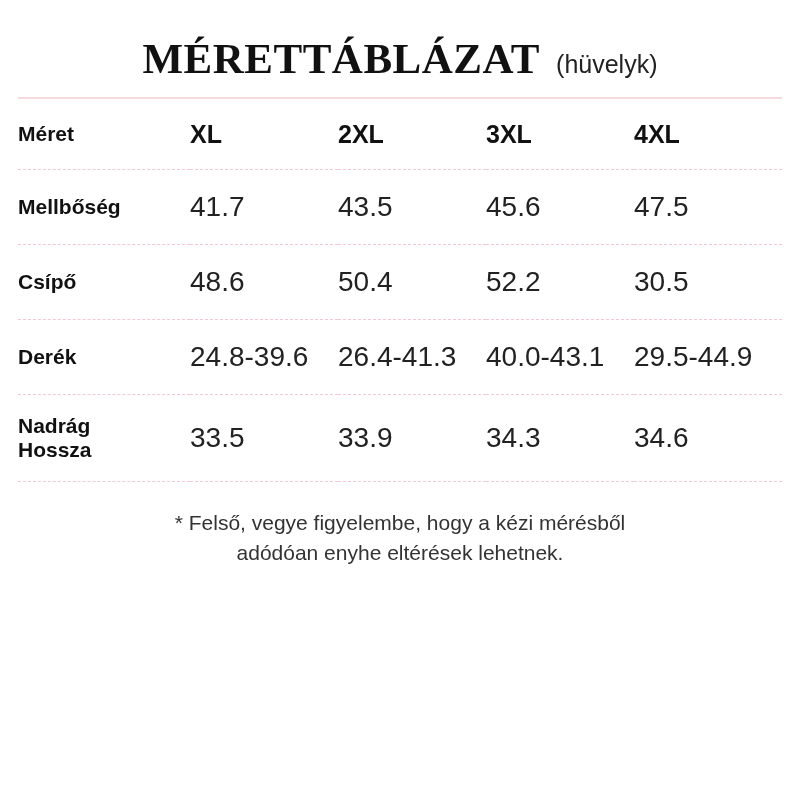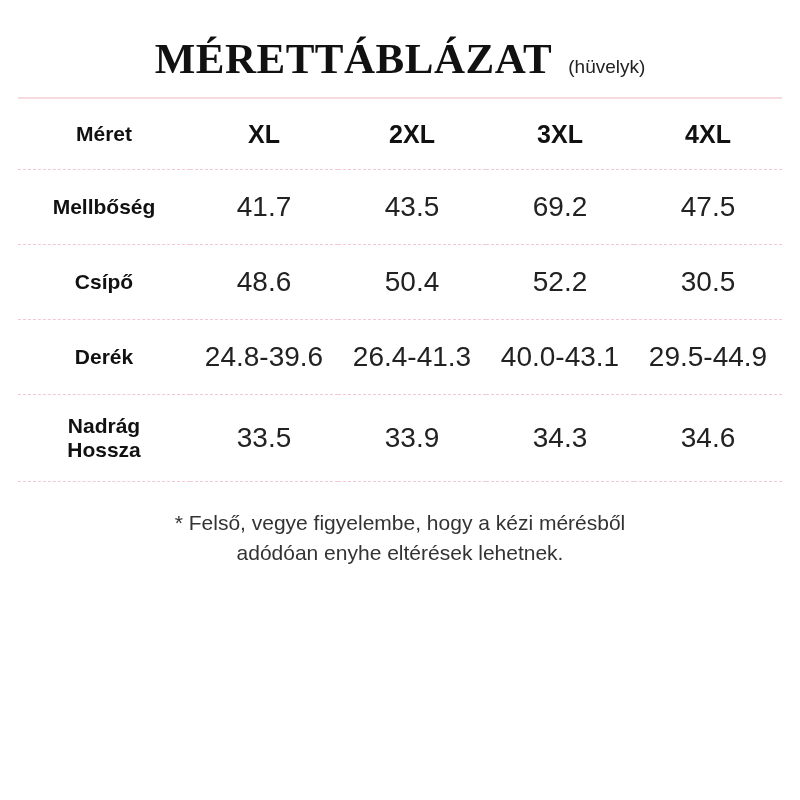--- a/index.html
+++ b/index.html
@@ -35,21 +35,21 @@
   .title-main {
     font-family: "Liberation Serif", serif;
     font-weight: bold;
     font-size: 43px;
     letter-spacing: 0.5px;
     color: #111111;
     vertical-align: baseline;
   }
   .title-sub {
     font-family: "Liberation Sans", sans-serif;
-    font-size: 19px;
+    font-size: 25px;
     color: #222222;
     vertical-align: baseline;
     margin-left: 16px;
   }
 
   
   .table-wrap {
     padding: 0 18px;
     flex: 0 0 auto;
   }
@@ -57,21 +57,21 @@
     width: 100%;
     border-collapse: collapse;
     table-layout: fixed;
   }
   table.size-table tr.head-row td {
     border-top: 2px solid #f7d9e0;
     border-bottom: 1px dashed #f3c8d3;
   }
   table.size-table td {
     border-bottom: 1px dashed #f3c8d3;
-    text-align: center;
+    text-align: left;
     vertical-align: middle;
     padding: 0;
     height: 74px;
   }
   table.size-table tr:last-child td {
     border-bottom: 1px dashed #f3c8d3;
   }
   td.rowlabel {
     font-weight: bold;
     font-size: 21px;
@@ -125,21 +125,21 @@
           <td class="colhead">XL</td>
           <td class="colhead">2XL</td>
           <td class="colhead">3XL</td>
           <td class="colhead">4XL</td>
         </tr>
 
         <tr>
           <td class="rowlabel">Mellbőség</td>
           <td class="val">41.7</td>
           <td class="val">43.5</td>
-          <td class="val">69.2</td>
+          <td class="val">45.6</td>
           <td class="val">47.5</td>
         </tr>
 
 
 
         <tr>
           <td class="rowlabel">Csípő</td>
           <td class="val">48.6</td>
           <td class="val">50.4</td>
           <td class="val">52.2</td>

